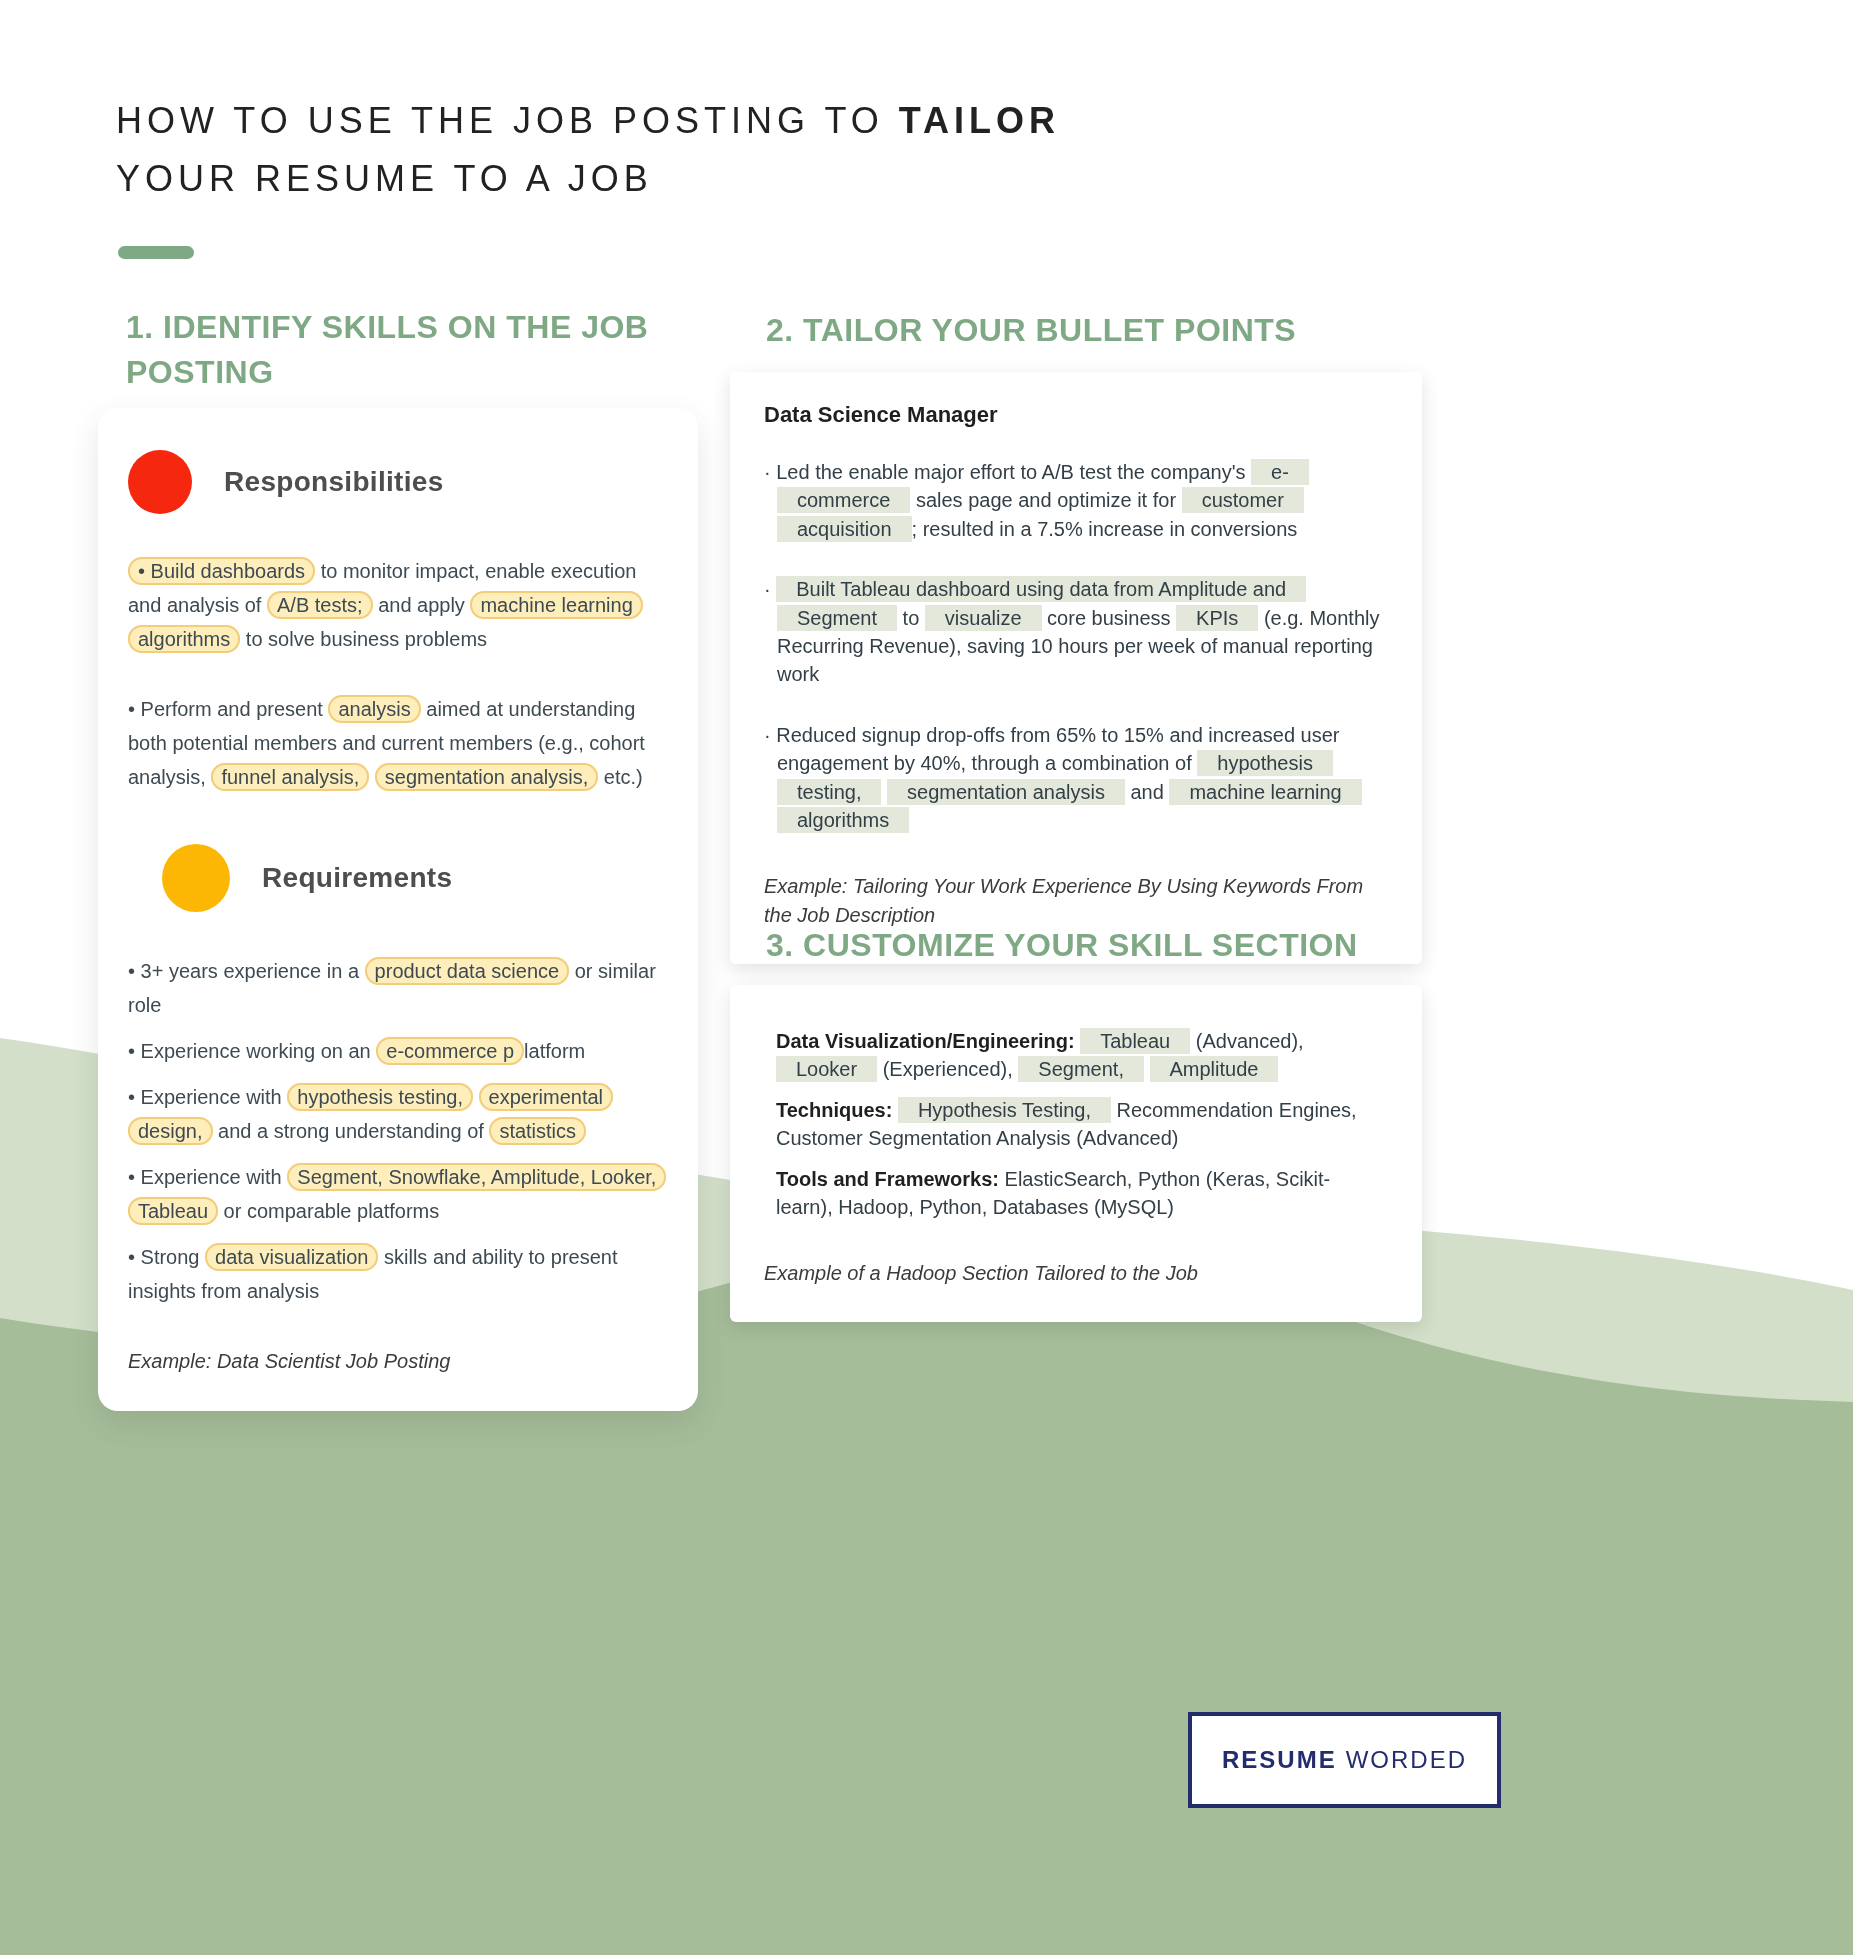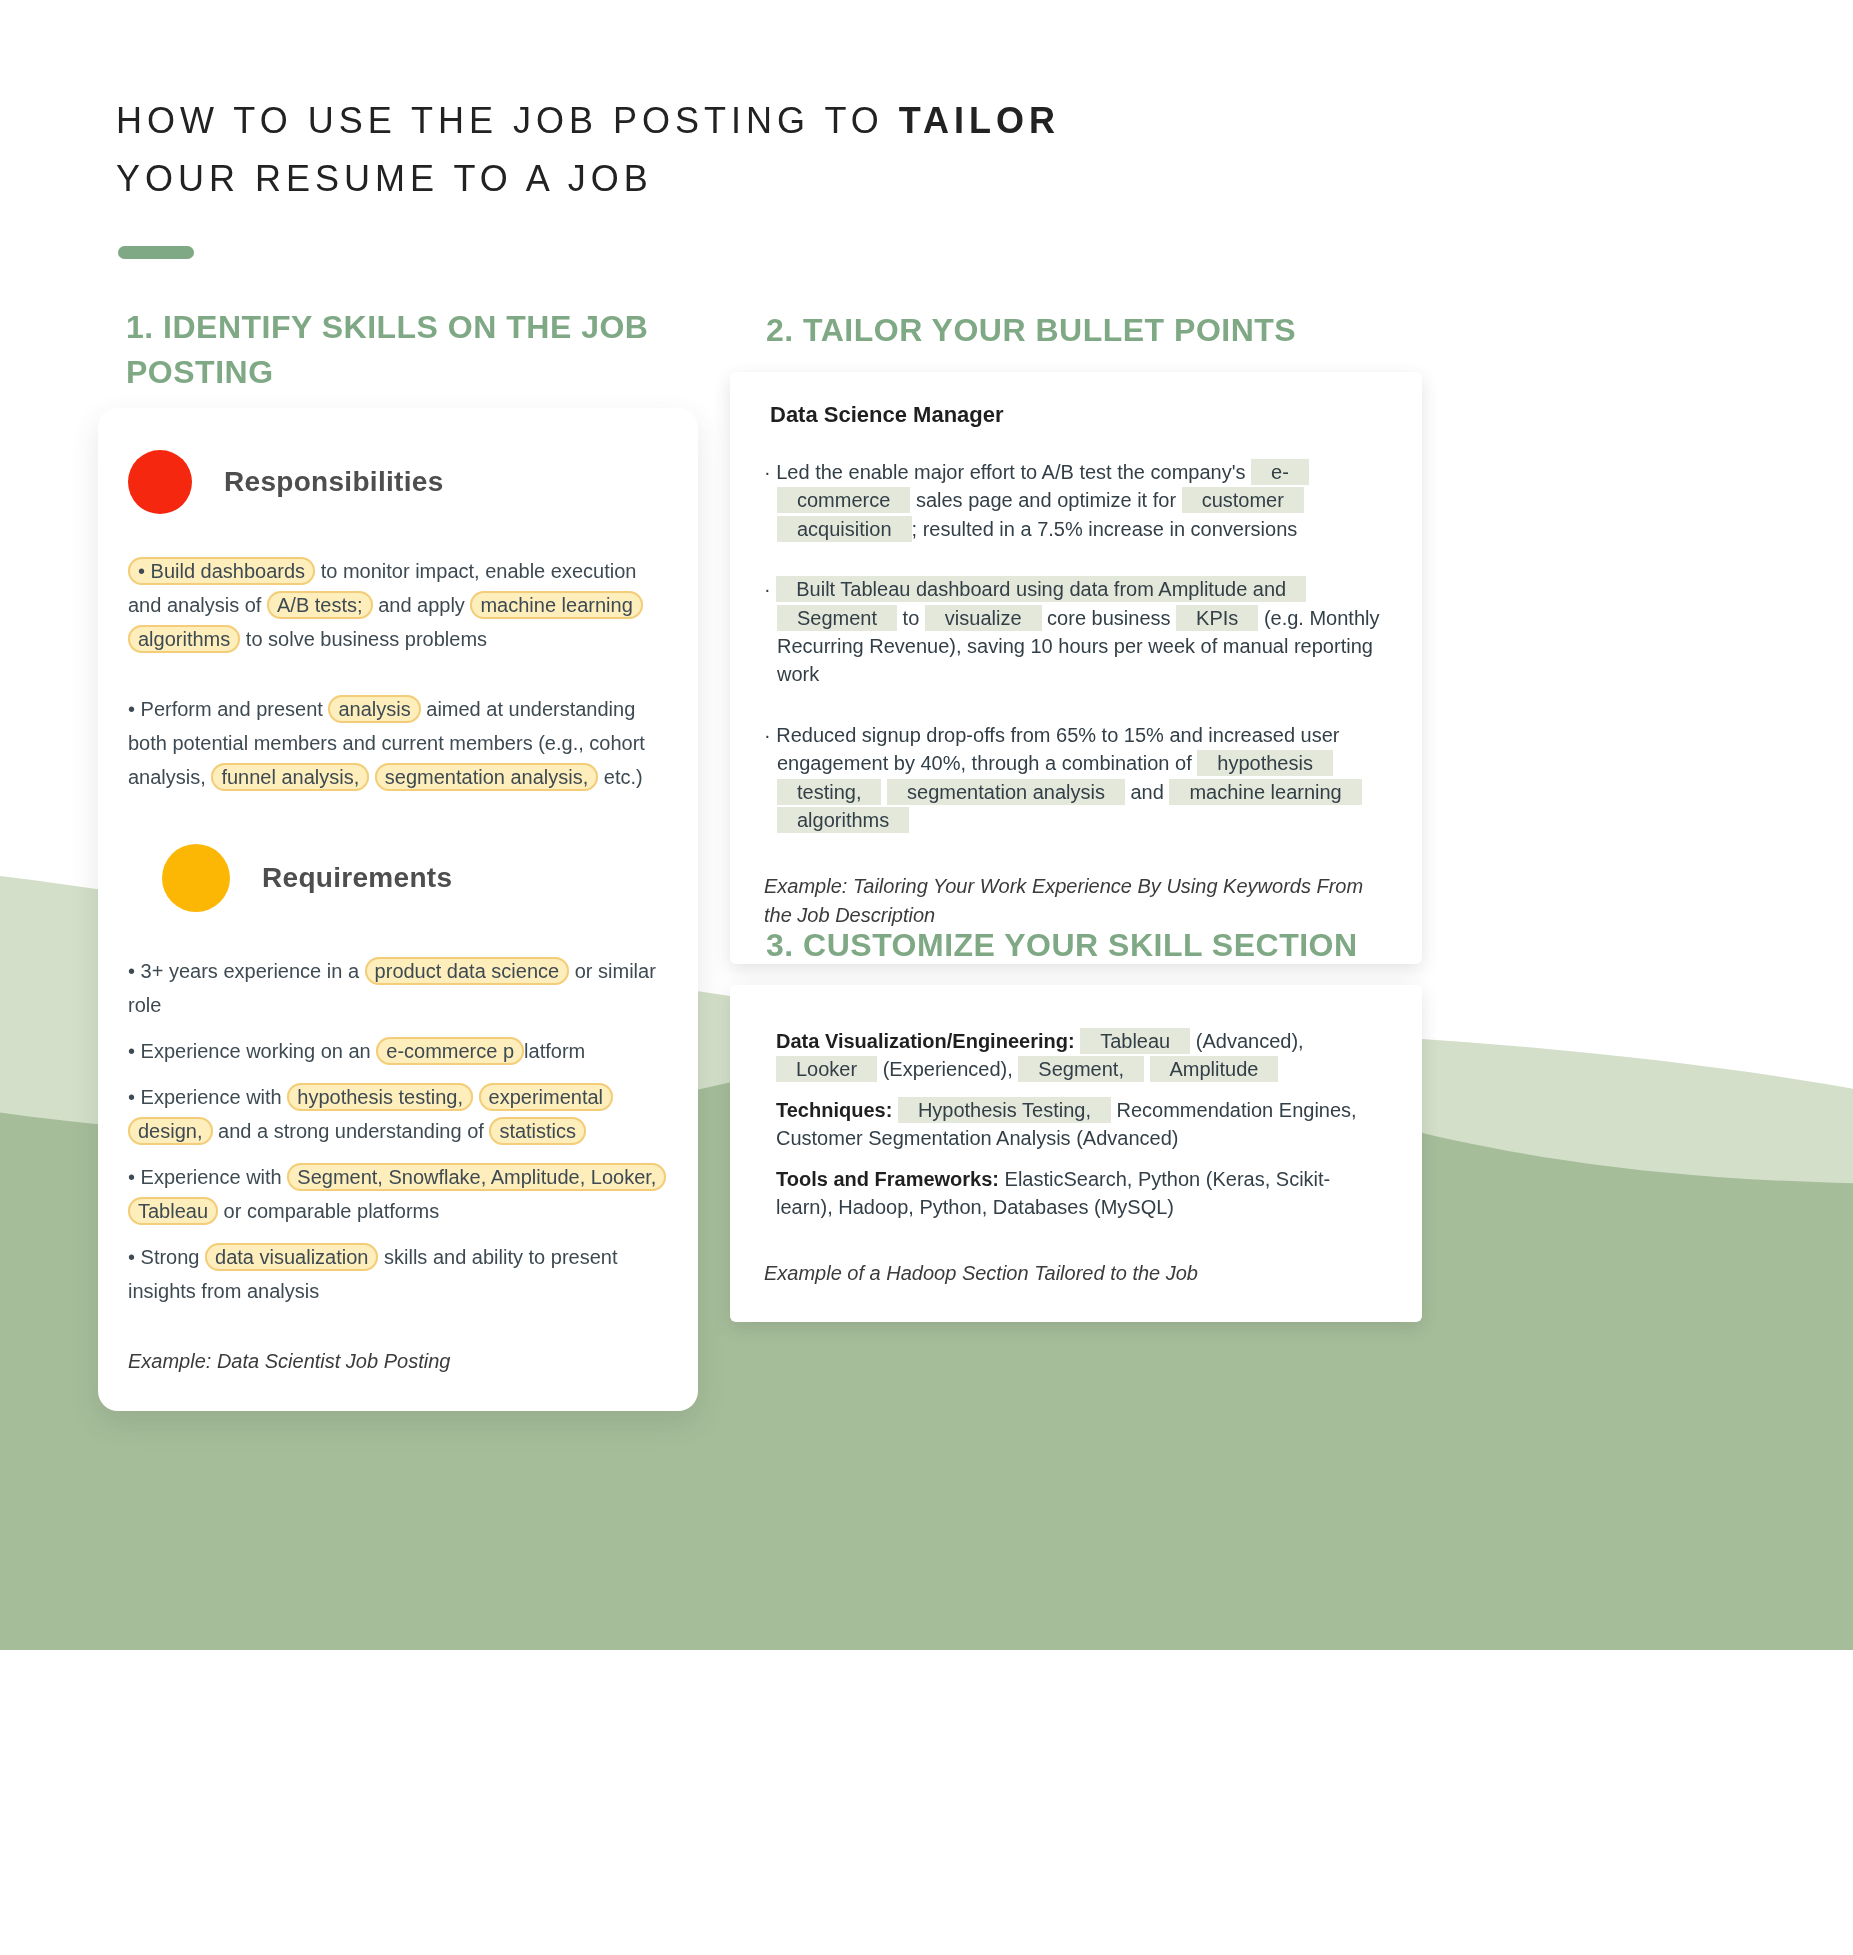--- a/index.html
+++ b/index.html
@@ -1,17 +1,17 @@
 <!DOCTYPE html>
 <html style="--accent-green: #7fa884; --wave-light: #d3dfc9; --wave-dark: #a6bd9a; --red-dot: #f5270e; --yellow-dot: #fcb705; --highlight-yellow: #fdeebc; --highlight-yellow-border: #f3cd79; --highlight-green: #e3e8db; --navy: #232d6e; --text-dark: #3e4a52; --title-dark: #222222;"><head>
 <meta charset="utf-8">
 <style>
   html,body { margin:0; padding:0; background:#ffffff; }
   .canvas {
-    position:relative; width:1853px; height:1650px; overflow:hidden;
+    position:relative; width:1853px; height:1955px; overflow:hidden;
     background:#ffffff; font-family:"Liberation Sans", sans-serif;
   }
   .bg { position:absolute; left:0; top:0; width:100%; height:100%; }
   .wave-light { fill:var(--wave-light,#d3dfc9); }
   .wave-dark  { fill:var(--wave-dark,#a6bd9a); }
 
   
   .title { position:absolute; left:116px; top:92px; color:var(--title-dark,#222222);
            font-size:36px; letter-spacing:5px; font-weight:400; line-height:1.6; }
   .title-bold { font-weight:700; }
@@ -47,21 +47,21 @@
   .req-item  { margin:0 0 12px; }
   .card-left .hl {
     background:var(--highlight-yellow,#fdeebc);
     border:2px solid var(--highlight-yellow-border,#f3cd79);
     border-radius:15px; padding:1px 8px;
     -webkit-box-decoration-break:clone; box-decoration-break:clone;
   }
   .example { margin:42px 0 0; font-style:italic; font-size:20px; color:#3b3b3b; }
 
   
-  .job-title { margin:0 6px 30px; font-size:22px; font-weight:700; color:#1f1f1f; }
+  .job-title { margin:0 0 30px; font-size:22px; font-weight:700; color:#1f1f1f; }
   .rbullet { margin:0 0 32px; font-size:20px; line-height:1.42; color:#333f47;
              padding-left:13px; text-indent:-13px; }
   .card-right .hl { background:var(--highlight-green,#e3e8db); padding:2px 20px;
                     -webkit-box-decoration-break:clone; box-decoration-break:clone; }
   .example.r { margin-top:38px; font-size:20px; line-height:1.45; }
 
   .skill-line { margin:12px; font-size:20px; line-height:1.42; color:#333f47; }
   .skill-line strong { color:#1f1f1f; }
 
   

